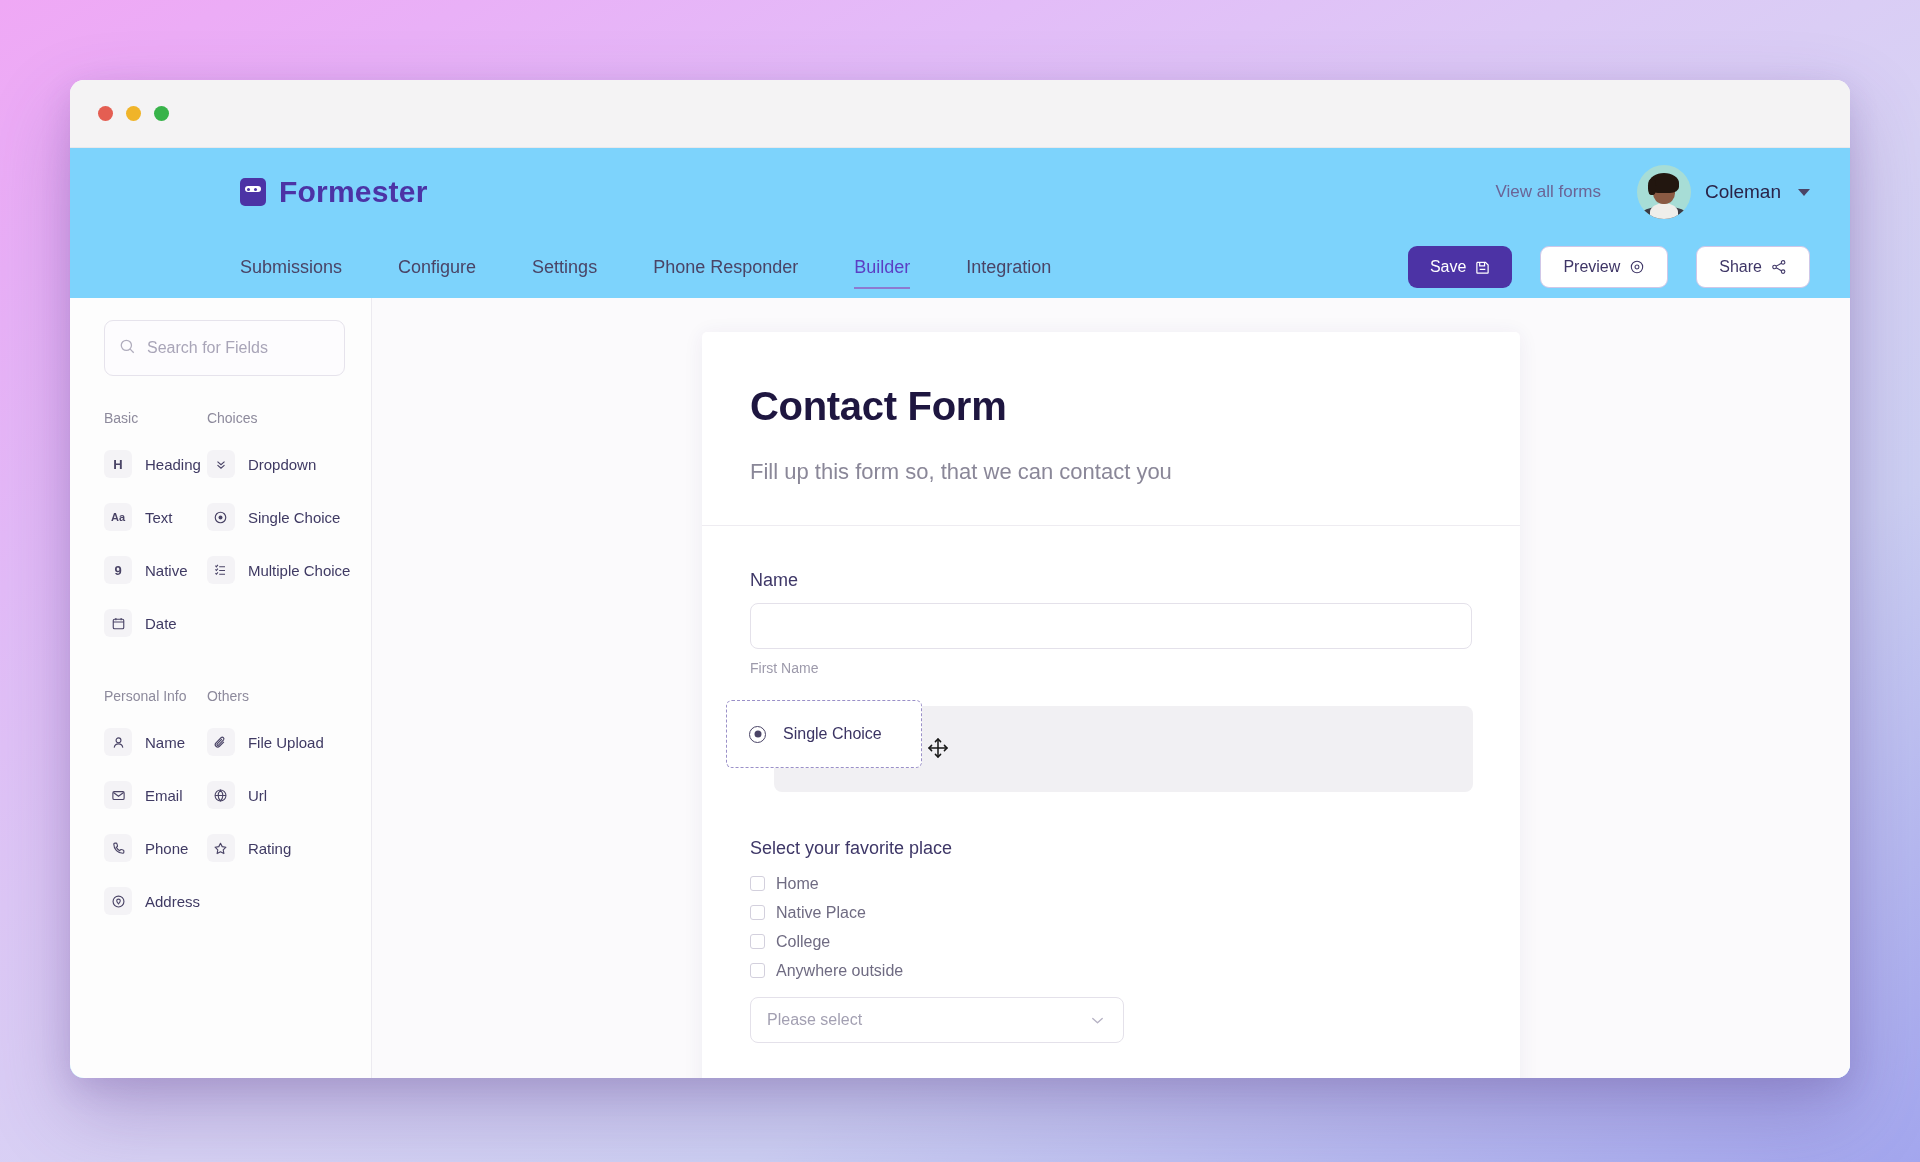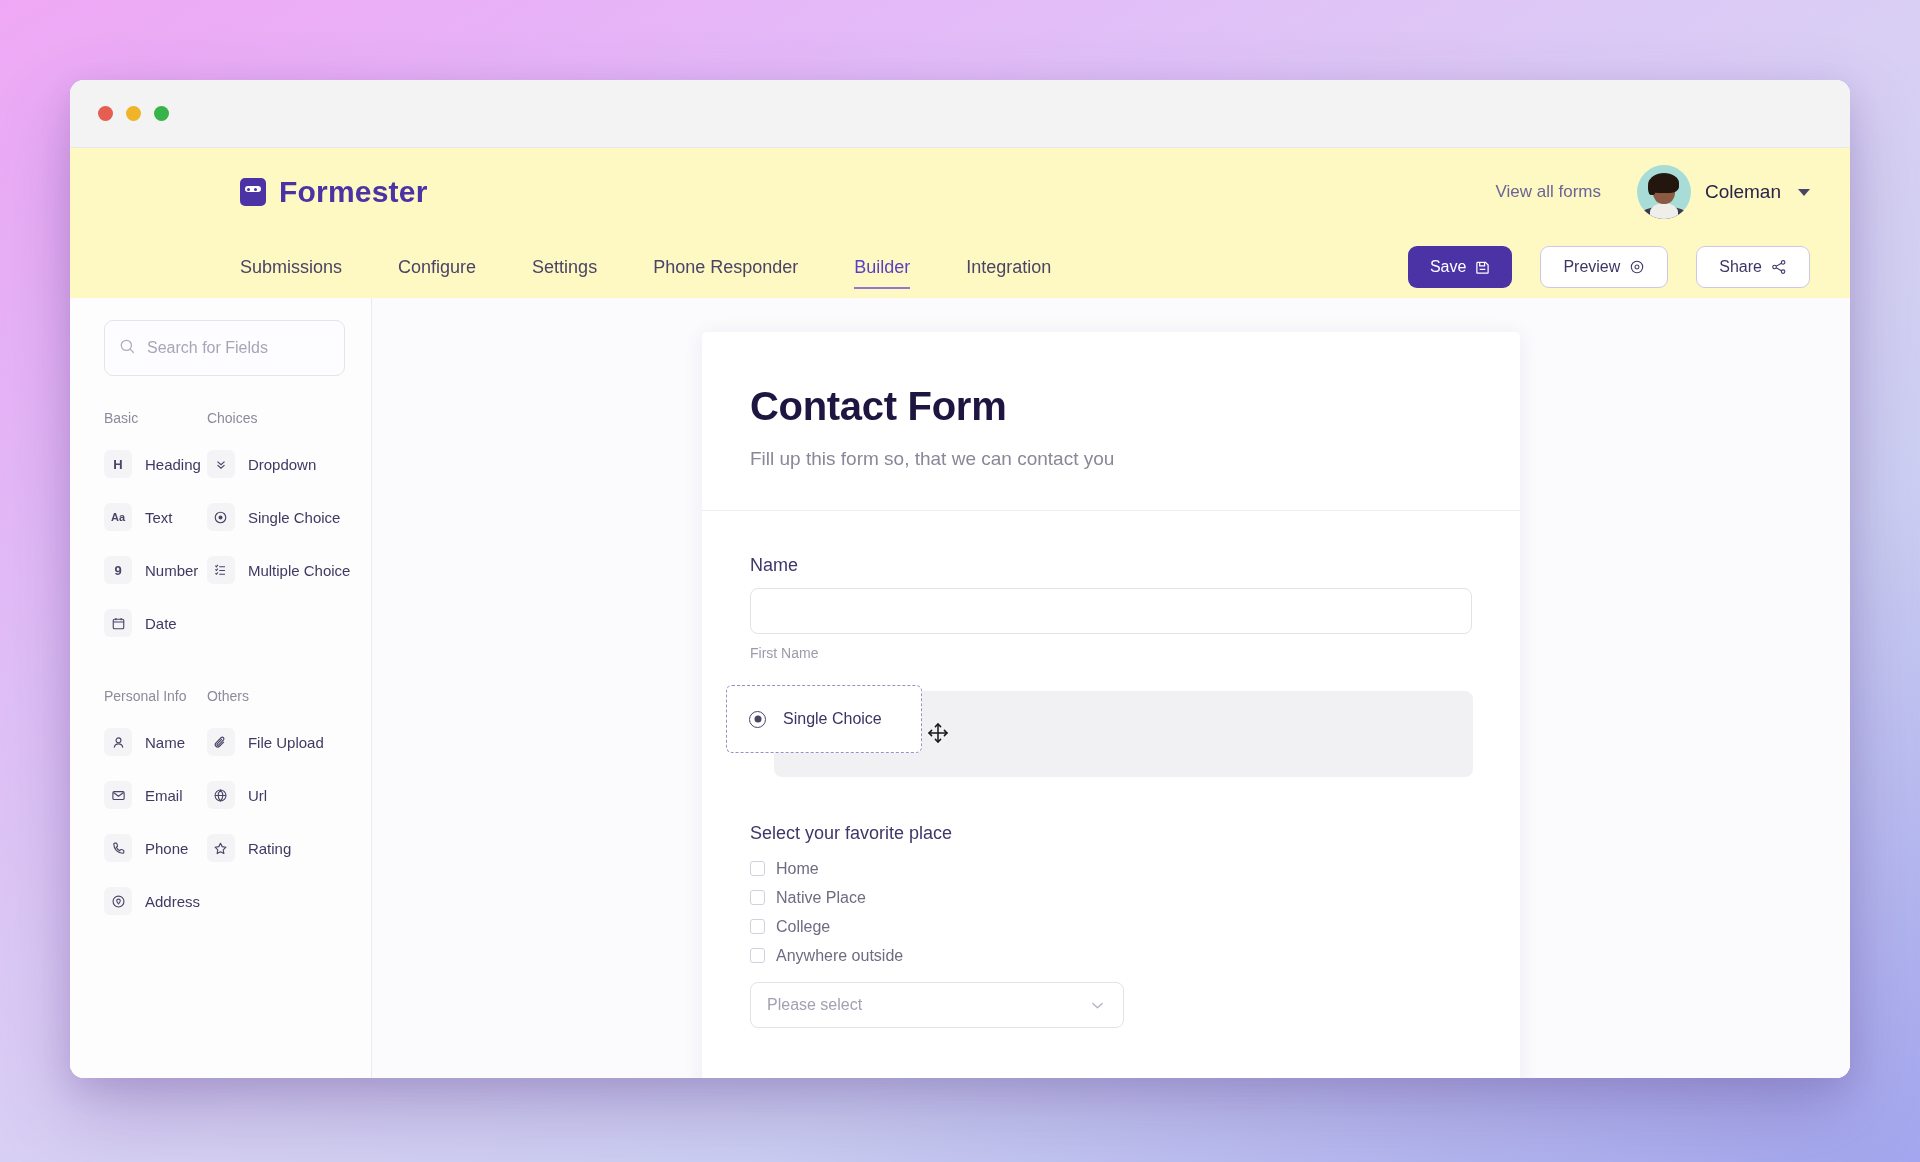--- a/index.html
+++ b/index.html
@@ -50,21 +50,21 @@
     padding-left: 28px;
     gap: 13px;
   }
   .dot { width: 15px; height: 15px; border-radius: 50%; }
   .dot.red    { background: #e45e52; }
   .dot.yellow { background: #f0b429; }
   .dot.green  { background: #38b34a; }
 
   .chrome-body {
     flex: 1 1 auto;
-    background: #fef9c3;
+    background: #7dd3fc;
     display: flex;
     flex-direction: column;
     min-height: 0;
   }
 
   
   .app-header {
     height: 88px;
     flex: 0 0 88px;
     display: flex;
@@ -322,22 +322,22 @@
     padding: 52px 48px 40px 48px;
     border-bottom: 1px solid #eeecf1;
   }
   .form-title {
     font-size: 40px;
     font-weight: bold;
     color: #1e1640;
     letter-spacing: -.3px;
   }
   .form-sub {
-    margin-top: 19px;
-    font-size: 19px;
+    margin-top: 30px;
+    font-size: 22px;
     color: #8a8798;
   }
 
   .form-body { padding: 44px 48px 0 48px; }
 
   .field-label-lg {
     font-size: 18px;
     color: #3e3767;
     margin-bottom: 12px;
   }
@@ -584,21 +584,21 @@
               <svg width="15" height="15" viewBox="0 0 16 16" fill="none" stroke="#4a4466" stroke-width="1.25">
                 <circle cx="8" cy="8" r="5.6"></circle>
                 <circle cx="8" cy="8" r="2.1" fill="#4a4466" stroke="none"></circle>
               </svg>
             </span>
             <span class="field-label">Single Choice</span>
           </div>
 
           <div class="field-item">
             <span class="field-icon">9</span>
-            <span class="field-label">Number</span>
+            <span class="field-label">Native</span>
           </div>
           <div class="field-item">
             <span class="field-icon">
               <svg width="15" height="15" viewBox="0 0 16 16" fill="none" stroke="#4a4466" stroke-width="1.2">
                 <path d="M6.6 4h6.2M6.6 8h6.2M6.6 12h6.2"></path>
                 <path d="M2.6 2.8 3.6 4l1.6-2"></path>
                 <path d="M2.6 6.9 3.6 8l1.6-2"></path>
                 <path d="M2.6 10.9 3.6 12l1.6-2"></path>
               </svg>
             </span>

